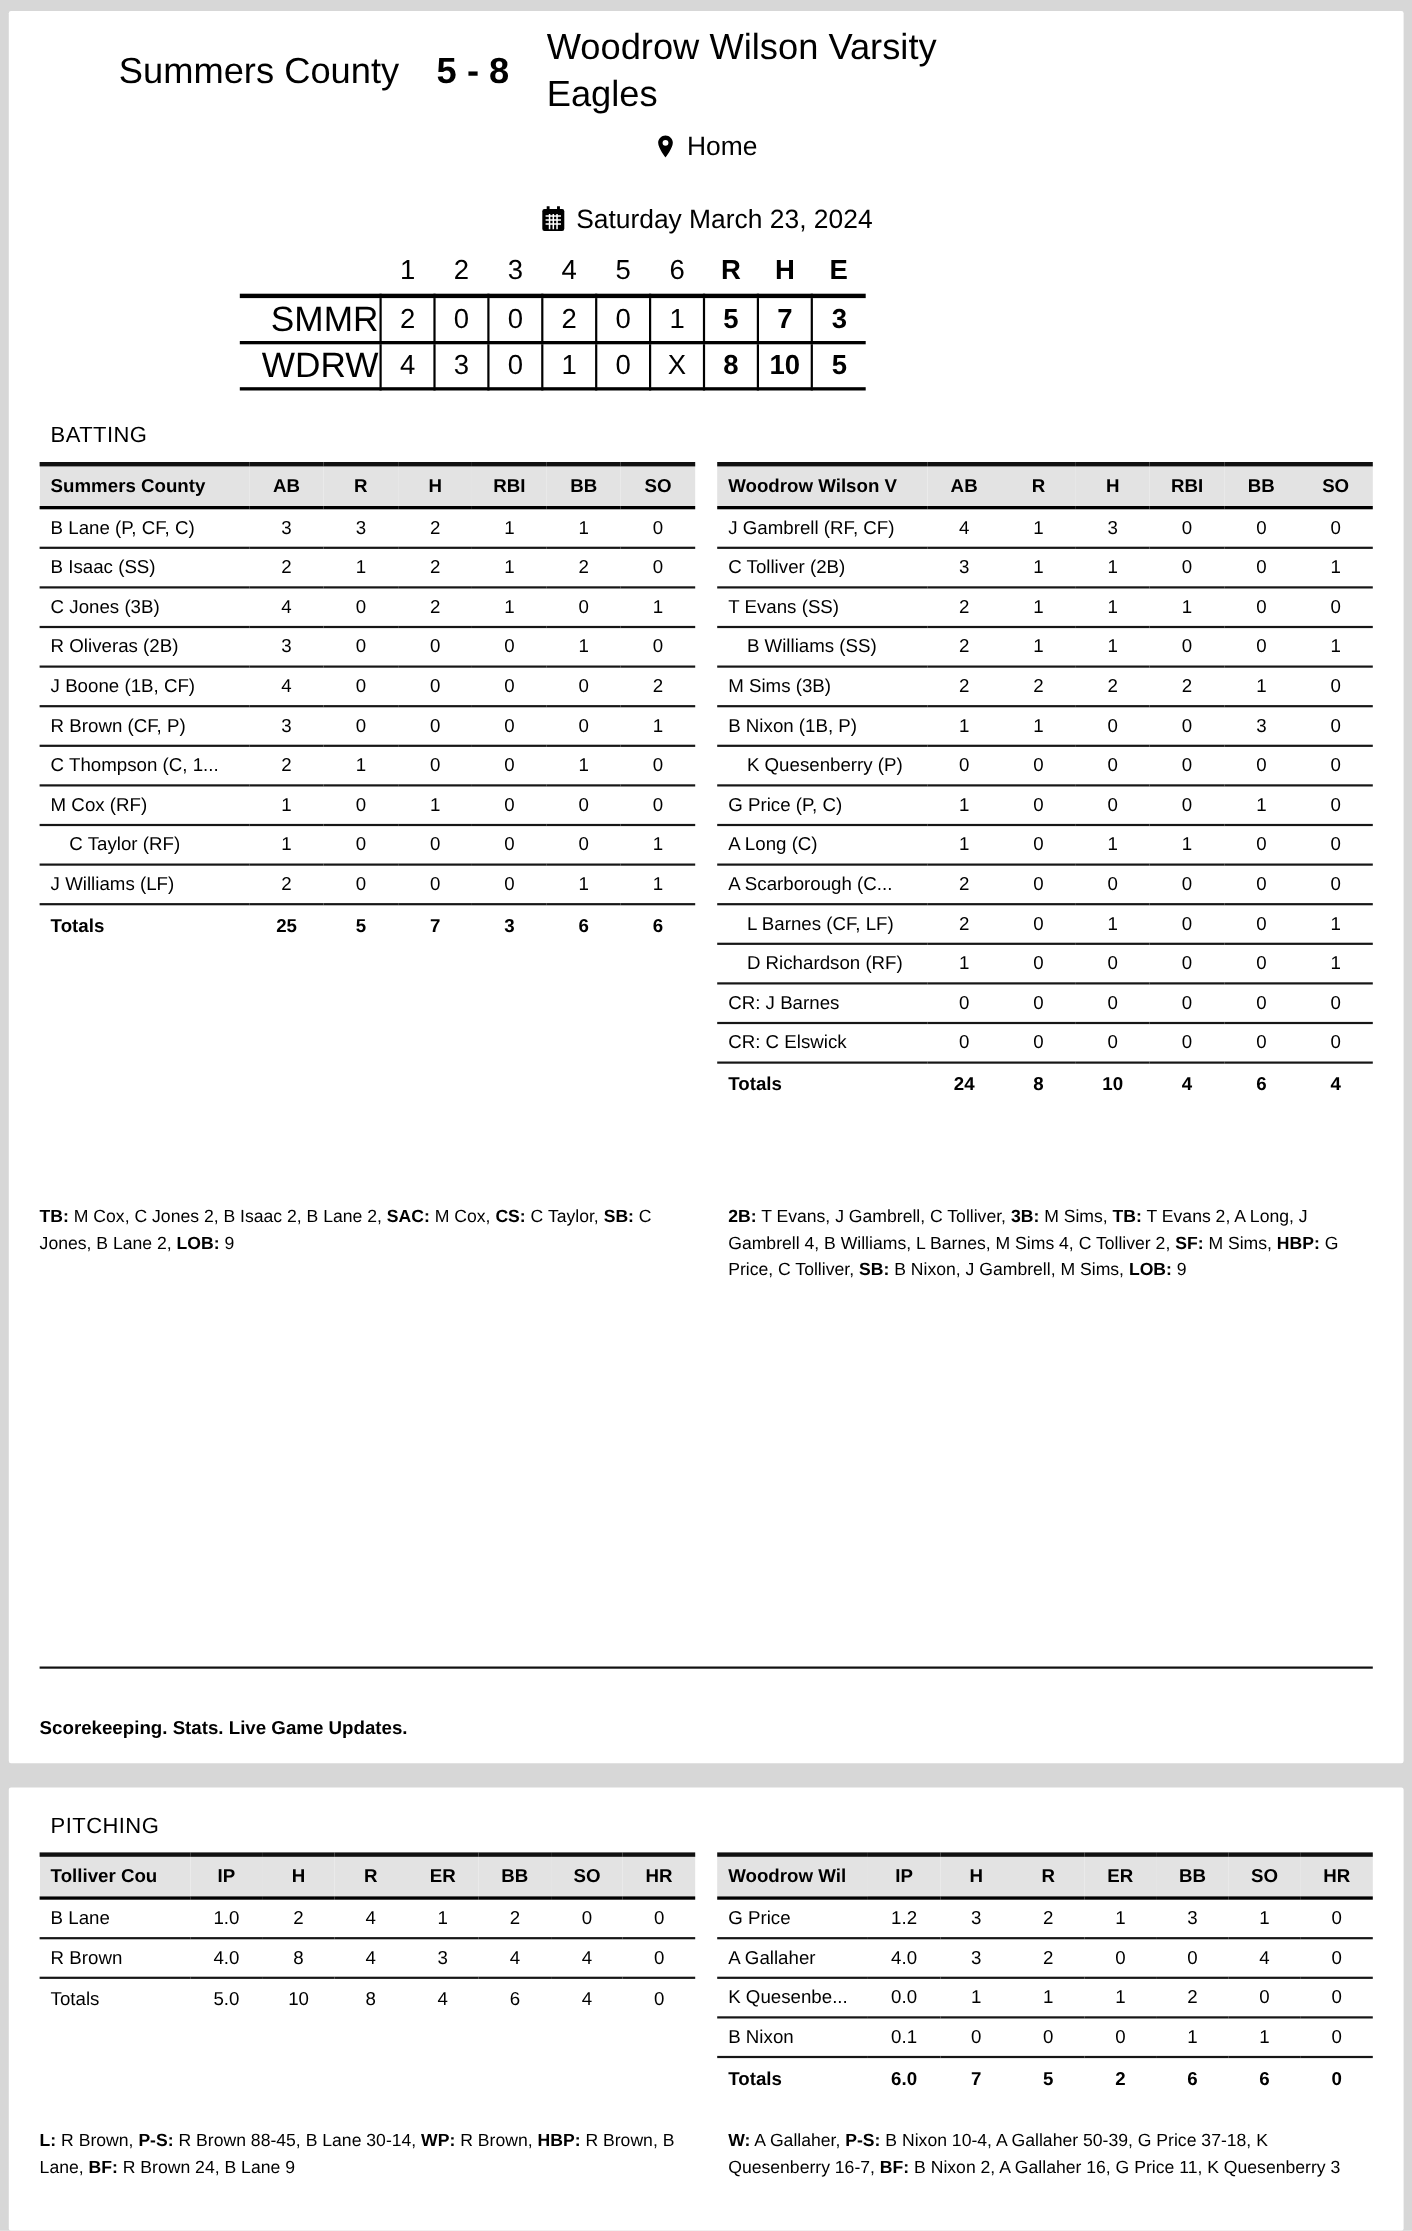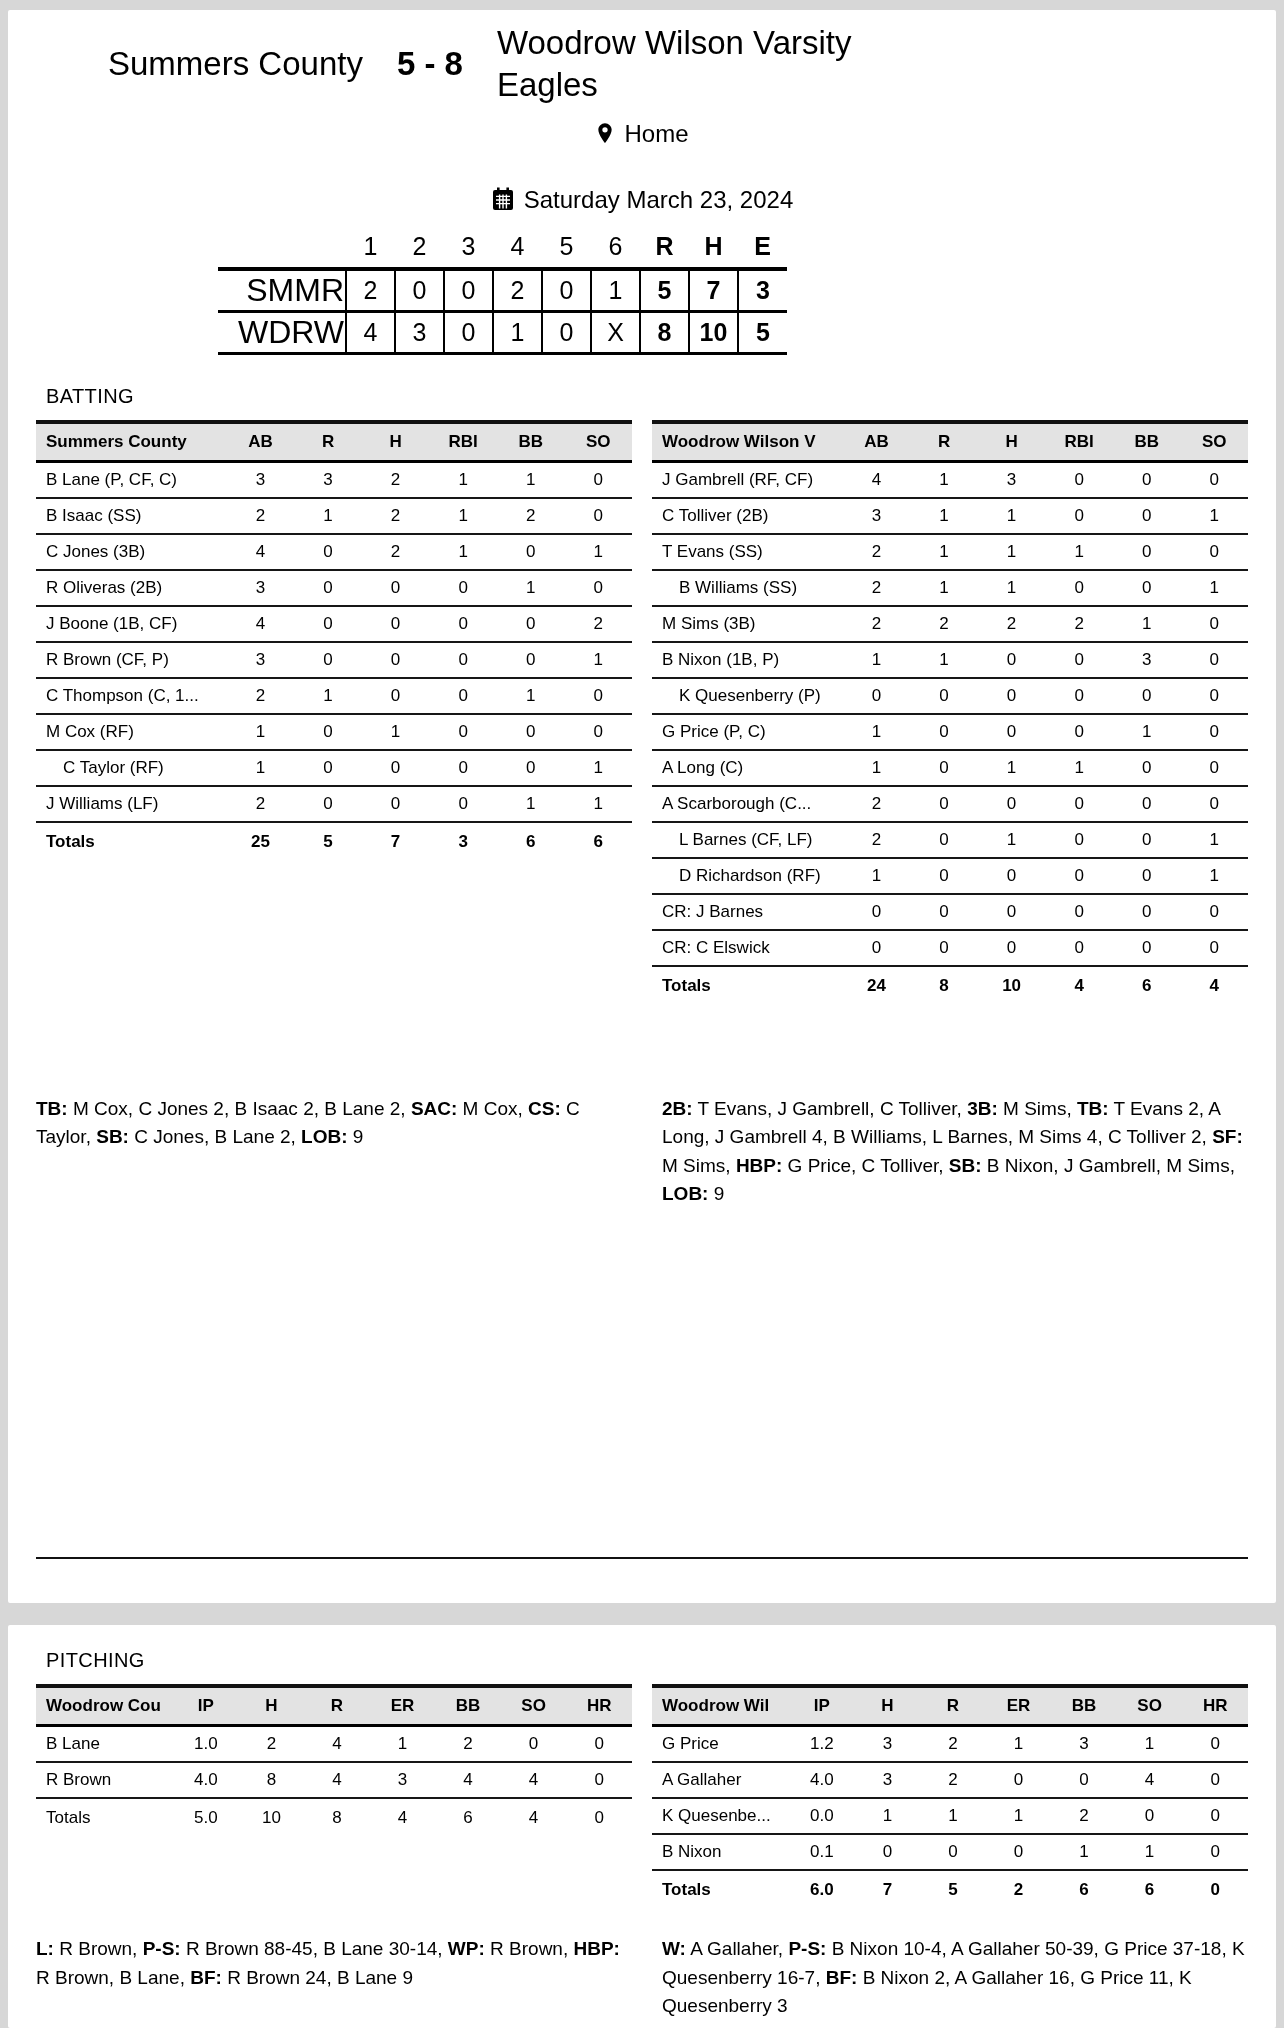--- a/index.html
+++ b/index.html
@@ -44,21 +44,21 @@
   .stat th.name-col { text-align:left; padding-left:10px; white-space:nowrap; overflow:hidden; }
   .stat td { text-align:center; padding:7px 0; border-bottom:2px solid #161616; }
   .stat td.name { text-align:left; padding-left:10px; white-space:nowrap; overflow:hidden; }
   .stat td.name.indent { padding-left:27px; }
   .stat tfoot tr { border-top:2px solid #000; }
   .stat tfoot td { border-bottom:none; font-weight:700; padding:9px 0; }
   .stat tfoot.plain td { font-weight:400; }
 
   
   .notes-row { display:flex; gap:40px; margin-top:90px; }
-  .notes { flex:1; font-size:19px; line-height:1.5; margin:0; }
+  .notes { flex:1; font-size:16px; line-height:1.5; margin:0; }
   .notes b { font-weight:700; }
   .notes-row.pitch-notes { margin-top:26px; }
 
   .divider { border-top:2px solid #111; margin-top:348px; }
   .tagline { text-align:left; font-weight:700; font-size:17px; margin-top:44px; }
 </style>
 </head>
 <body>
 
 <div>
@@ -453,21 +453,21 @@
               <col>
               <col>
               <col>
               <col>
               <col>
               <col>
               <col>
             </colgroup>
           <thead>
             <tr>
-              <th class="name-col">Woodrow Cou</th>
+              <th class="name-col">Tolliver Cou</th>
               <th>IP</th>
               <th>H</th>
               <th>R</th>
               <th>ER</th>
               <th>BB</th>
               <th>SO</th>
               <th>HR</th>
             </tr>
           </thead>
           <tbody>

